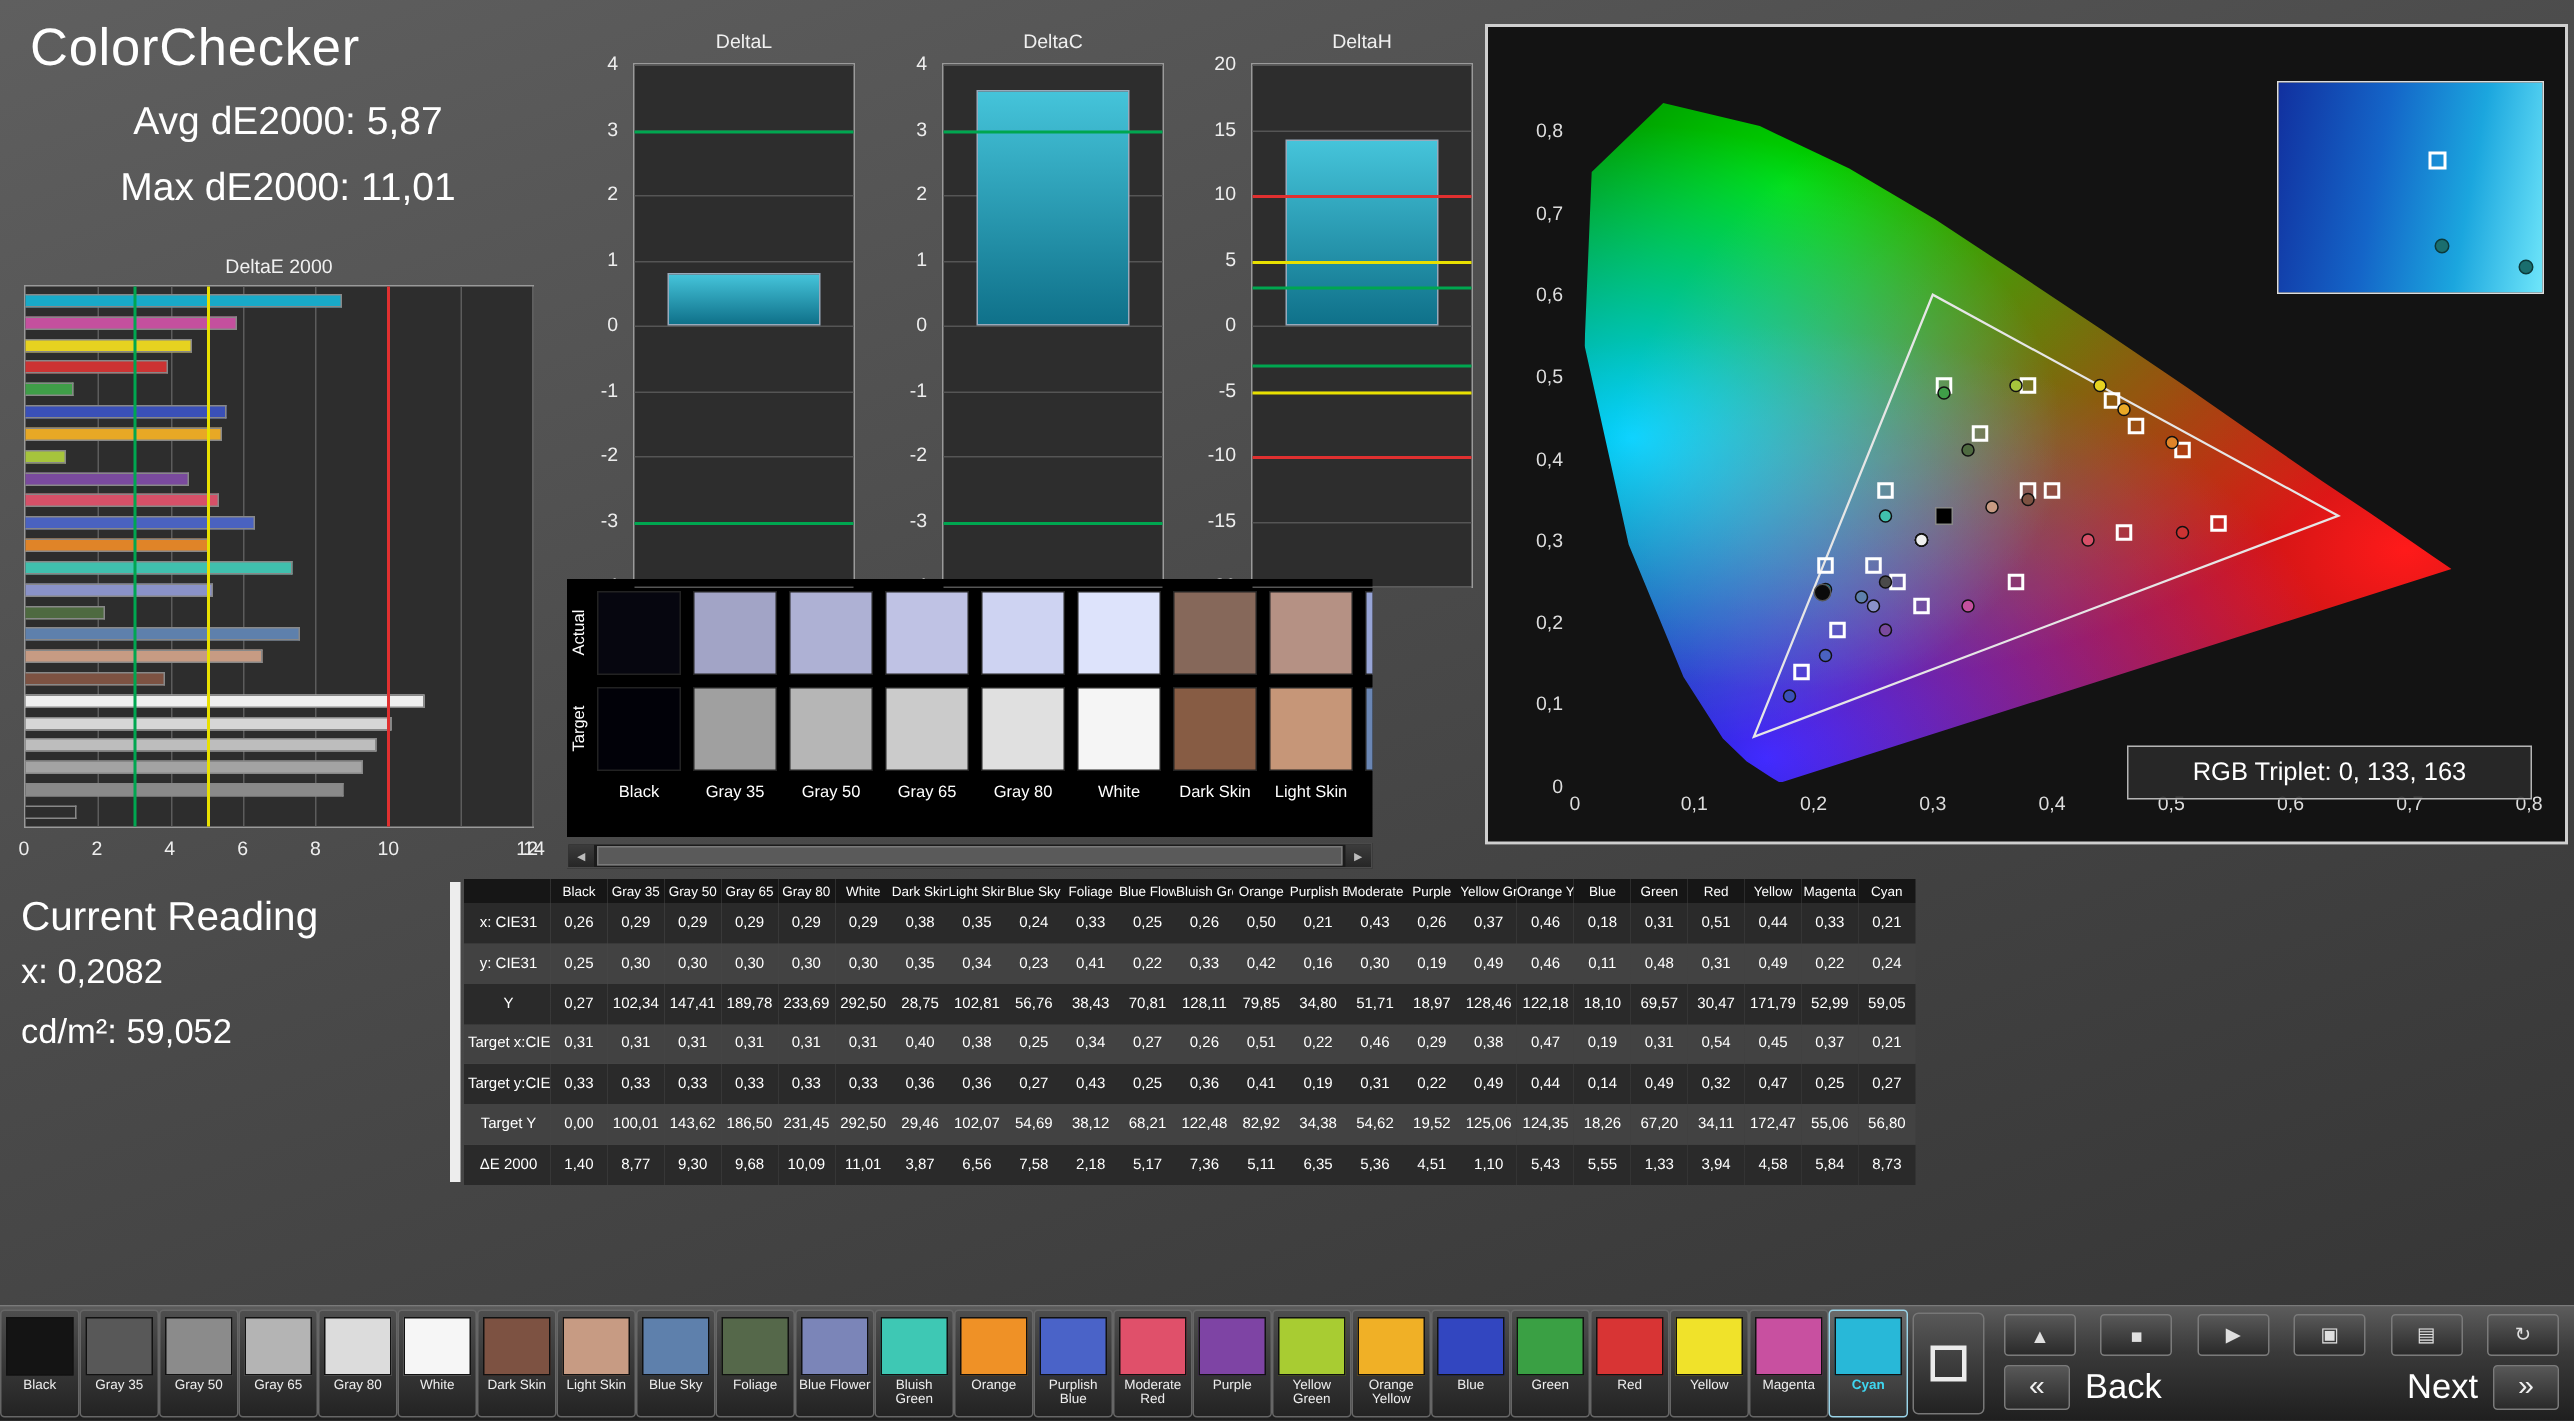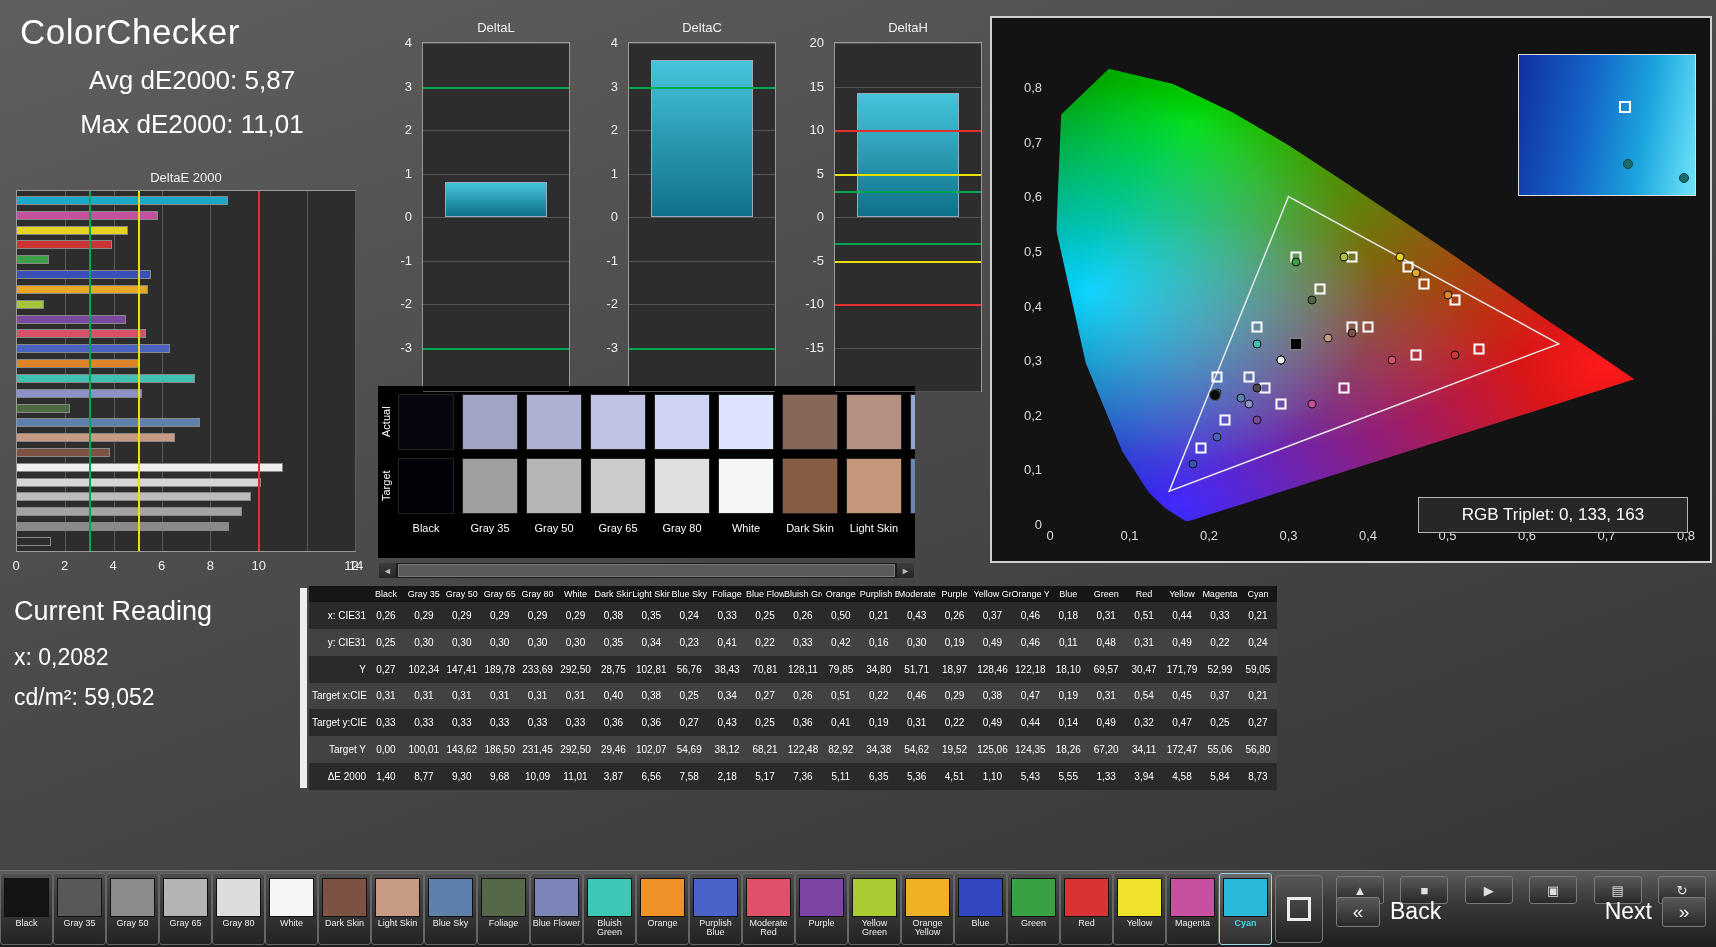--- a/index.html
+++ b/index.html
@@ -61,30 +61,30 @@
   .cie-current{position:absolute;width:10px;height:10px;border-radius:50%;background:#0a0a0a;border:1px solid #555;transform:translate(-50%,-50%);z-index:4;}
   .cie-inset{position:absolute;right:14px;top:36px;width:176px;height:140px;border:1px solid #ddd;z-index:5;
     background:linear-gradient(100deg,#11309f 0%,#1465c8 38%,#1ba6de 70%,#6fe6fa 100%);}
   .inset-square{position:absolute;width:12px;height:12px;border:2px solid #fff;box-sizing:border-box;transform:translate(-50%,-50%);}
   .inset-dot{position:absolute;width:8px;height:8px;border-radius:50%;background:#1a6e6e;border:1px solid #0c3a3a;transform:translate(-50%,-50%);}
   .rgb-box{position:absolute;right:22px;bottom:28px;width:268px;height:34px;background:rgba(42,42,42,.88);border:1px solid #b5b5b5;
     display:flex;align-items:center;justify-content:center;font-size:17px;color:#fff;z-index:6;}
 
   
   .current-reading{position:absolute;left:14px;top:596px;}
-  .cr-title{font-size:27px;margin-bottom:10px;}
+  .cr-title{font-size:27px;}
   .cr-line{font-size:23px;line-height:40px;}
 
   
   .mtable-wrap{position:absolute;left:300px;top:586px;width:978px;height:204px;}
   .mtable-accent{position:absolute;left:0;top:2px;bottom:2px;width:7px;background:#ededed;}
   table.mtable{border-collapse:collapse;table-layout:fixed;position:absolute;left:9px;top:0;width:968px;height:204px;font-size:10px;color:#fff;}
   .mtable th{font-weight:normal;font-size:9px;text-align:center;background:#161616;padding:0;white-space:nowrap;overflow:hidden;height:16px;}
   .mtable td{text-align:center;padding:0 1px;white-space:nowrap;overflow:hidden;}
-  .mtable td.rowlabel{text-align:right;padding-left:3px;font-size:10px;}
+  .mtable td.rowlabel{text-align:center;padding-left:3px;font-size:10px;}
   .mtable tbody tr:nth-child(odd){background:#2a2a2a;}
   .mtable tbody tr:nth-child(even){background:#424242;}
 
   
   .toolbar{position:absolute;left:0;bottom:0;width:1716px;height:76px;border-top:1px solid #7a7a7a;
     background:linear-gradient(180deg,#5c5c5c 0%,#3a3a3a 40%,#1f1f1f 100%);display:flex;}
   .patch-strip{display:flex;}
   .patch-btn{width:53px;box-sizing:border-box;margin:2px 0;padding-top:4px;display:flex;flex-direction:column;align-items:center;gap:2px;
     background:linear-gradient(180deg,#4e4e4e,#232323);border:1px solid #666;border-radius:3px;cursor:pointer;}
   .patch-btn.selected{background:linear-gradient(180deg,#6a6a6a,#303030);border:1px solid #9ad4e8;}
@@ -94,21 +94,21 @@
   .pattern-btn{width:46px;margin:4px 3px;background:linear-gradient(#585858,#222);border:1px solid #777;border-radius:4px;
     display:flex;align-items:center;justify-content:center;cursor:pointer;}
   .pattern-icon{width:18px;height:18px;border:3px solid #ececec;}
   .transport{position:relative;flex:1;}
   .transport-top{position:absolute;top:5px;left:10px;right:10px;display:flex;justify-content:space-between;}
   .t-btn{width:46px;height:26px;background:linear-gradient(#585858,#2a2a2a);border:1px solid #7a7a7a;border-radius:3px;
     color:#e0e0e0;font-size:13px;display:flex;align-items:center;justify-content:center;cursor:pointer;}
   .transport-bottom{position:absolute;bottom:6px;left:10px;right:10px;display:flex;align-items:center;}
   .nav-btn{width:42px;height:28px;background:linear-gradient(#585858,#2a2a2a);border:1px solid #7a7a7a;border-radius:3px;
     color:#f0f0f0;font-size:19px;display:flex;align-items:center;justify-content:center;cursor:pointer;}
-  .nav-label{font-size:23px;color:#fff;margin:16px 10px;}
+  .nav-label{font-size:23px;color:#fff;margin:3px 10px;}
   .spacer{flex:1;}
 </style>
 </head>
 <body>
 
 <div class="screen">
 
   <div class="header">
     <div class="app-title">ColorChecker</div>
     <div class="avg-line">Avg dE2000: 5,87</div>

